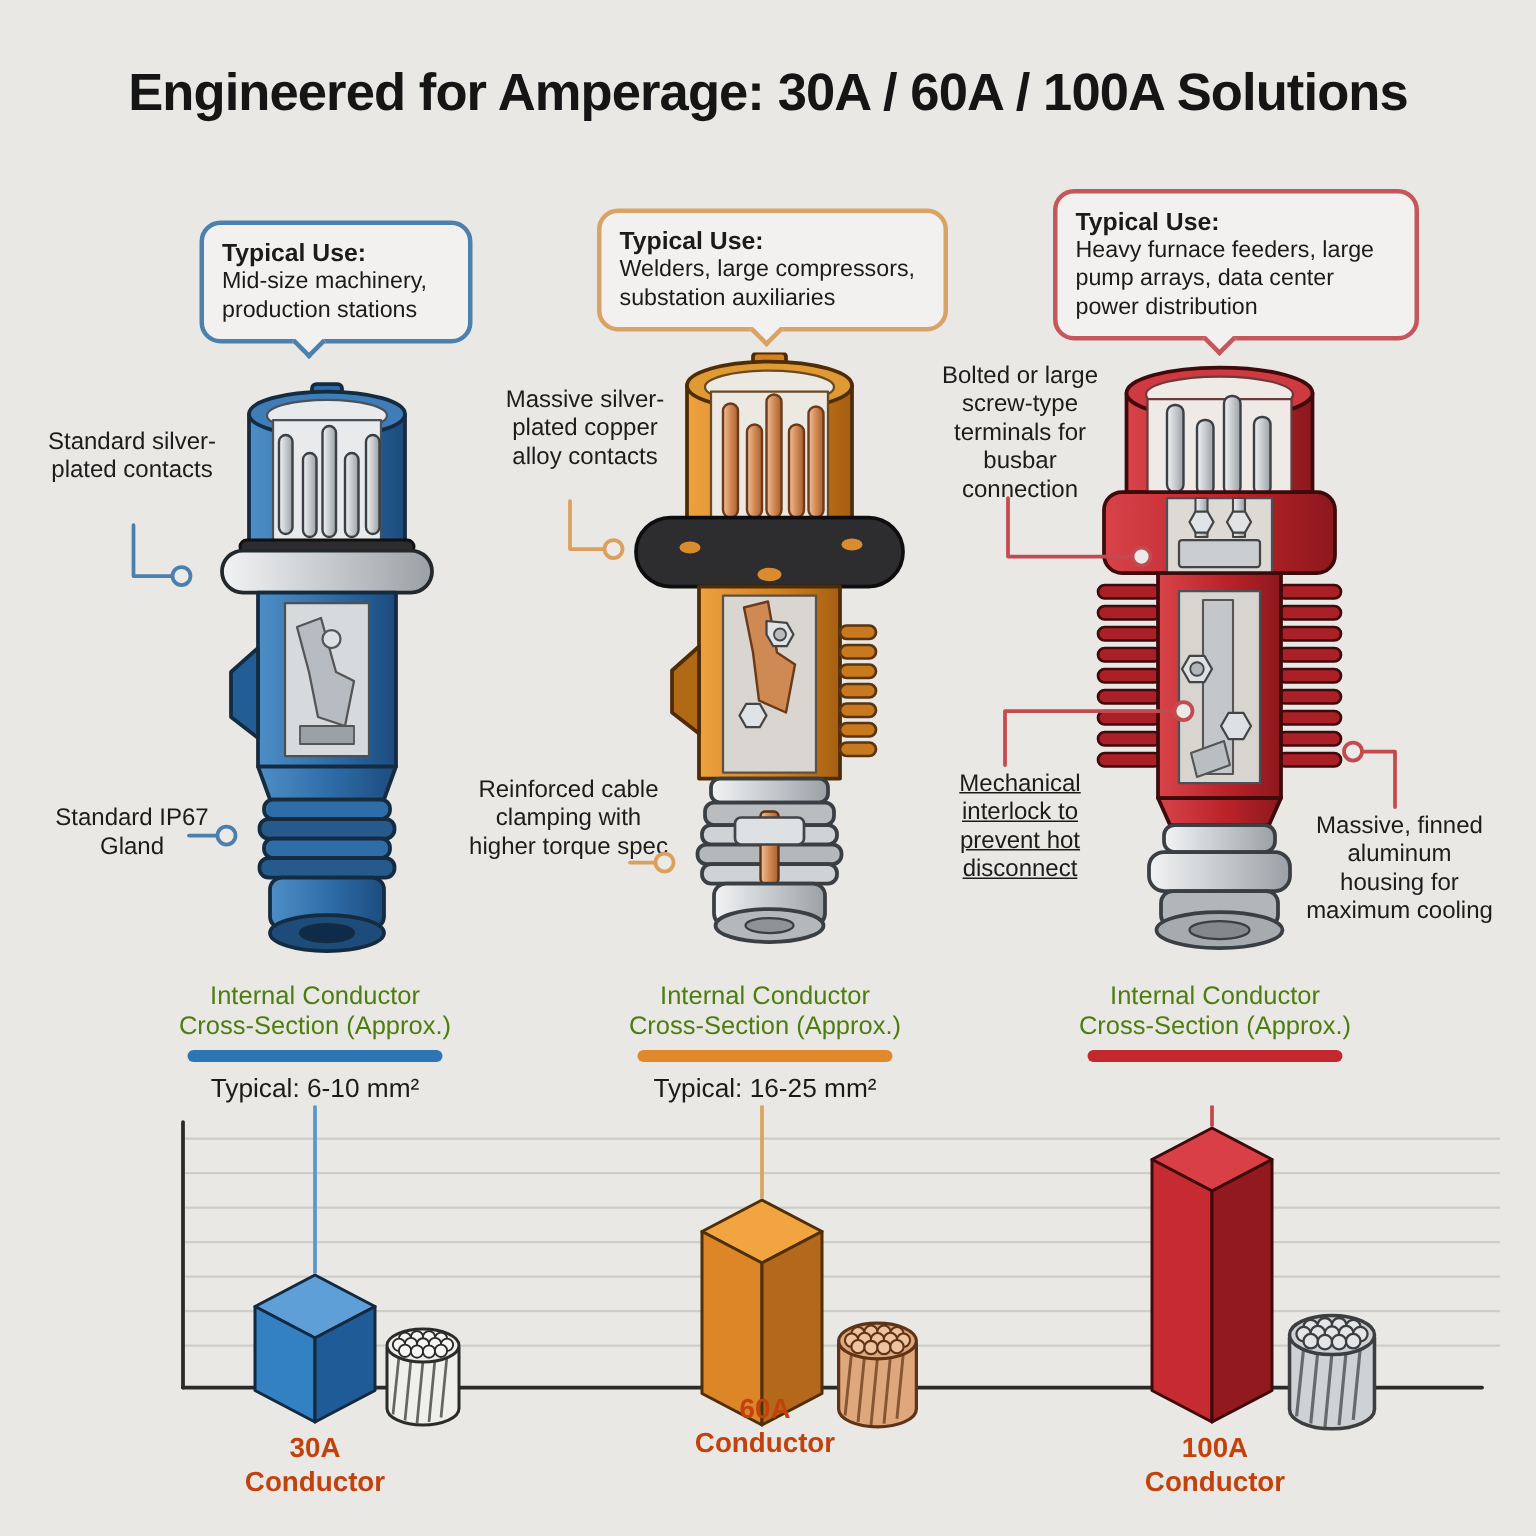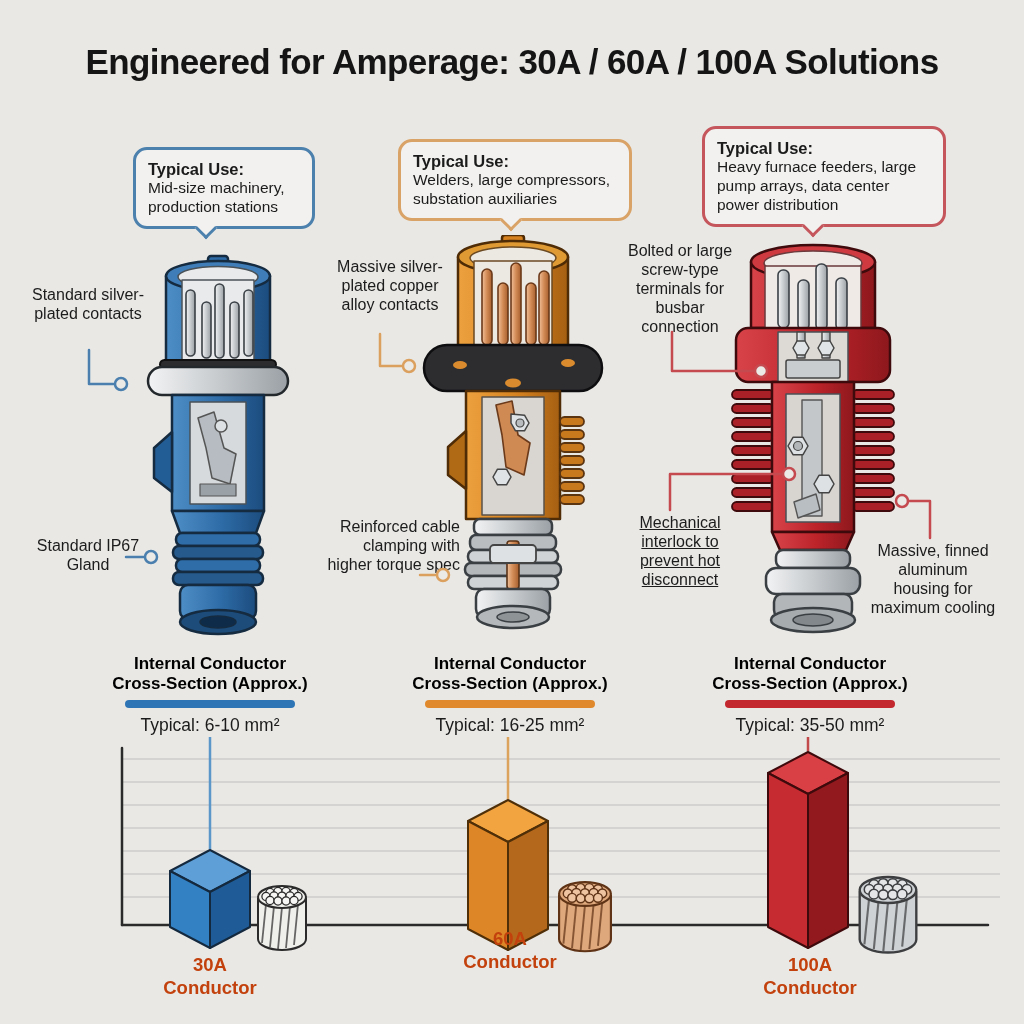--- a/index.html
+++ b/index.html
@@ -10,21 +10,21 @@
   .callout{background:#f2f1ef;border:3px solid;border-radius:14px;padding:9px 12px;line-height:1.22}
   .callout .h{font-weight:bold;font-size:16.5px}
   .callout .b{font-size:15.5px}
   .tail{position:absolute;bottom:-10px;width:16px;height:16px;background:#f2f1ef;transform:rotate(45deg);
         border-right:3px solid;border-bottom:3px solid;border-color:inherit}
   .callout-blue{border-color:#4c80ad}
   .callout-orange{border-color:#d9a266}
   .callout-red{border-color:#c4565c}
   .note{font-size:16px;line-height:1.18;text-align:center;color:#1c1c1c}
   .xsec{width:220px;text-align:center}
-  .xsec .h{font-weight:bold;font-size:17px;line-height:1.18;color:#000000}
+  .xsec .h{font-weight:normal;font-size:17px;line-height:1.18;color:#4d7c0f}
   .xsec .bar{height:8px;width:170px;margin:6px auto 7px;border-radius:4px}
   .xsec .typ{font-size:17.5px}
   .cond{width:160px;text-align:center;font-weight:bold;font-size:18.5px;line-height:1.25;color:#c2410c}
   svg{display:block}
 </style>
 </head>
 <body>
 
 <div class="abs title">Engineered for Amperage: 30A / 60A / 100A Solutions</div>
 
@@ -43,21 +43,21 @@
 <div class="abs callout callout-red" style="left:702px;top:126px;width:244px;">
   <div class="h">Typical Use:</div>
   <div class="b">Heavy furnace feeders, large pump arrays, data center power distribution</div>
   <div class="tail" style="left:100px;"></div>
 </div>
 
 <div class="abs note" style="left:28px;top:286px;width:120px;">Standard silver-plated contacts</div>
 <div class="abs note" style="left:28px;top:537px;width:120px;">Standard IP67 Gland</div>
 
 <div class="abs note" style="left:328px;top:258px;width:124px;">Massive silver-plated copper alloy contacts</div>
-<div class="abs note" style="left:320px;top:518px;width:140px;text-align:right;">Reinforced cable clamping with higher torque spec</div>
+<div class="abs note" style="left:309px;top:518px;width:140px;">Reinforced cable clamping with higher torque spec</div>
 
 <div class="abs note" style="left:616px;top:242px;width:128px;">Bolted or large screw-type terminals for busbar connection</div>
 <div class="abs note" style="left:616px;top:514px;width:128px;text-decoration:underline;">Mechanical interlock to prevent hot disconnect</div>
 <div class="abs note" style="left:870px;top:542px;width:126px;">Massive, finned aluminum housing for maximum cooling</div>
 
 <svg class="abs" style="left:118px;top:250px;" width="200" height="392" viewBox="0 0 200 392">
   <defs>
     <linearGradient id="gB" x1="0" y1="0" x2="1" y2="0">
         <stop offset="0" stop-color="#4e8ec6"></stop>
         <stop offset=".55" stop-color="#2d6ba6"></stop>
@@ -360,21 +360,20 @@
   <div class="bar" style="background: rgb(224, 137, 44);"></div>
   <div class="typ">Typical: 16-25 mm²</div>
 </div>
 
 <div class="abs xsec" style="left:700px;top:654px;">
   <div class="h">
     <div>Internal Conductor</div>
     <div>Cross-Section (Approx.)</div>
   </div>
   <div class="bar" style="background: rgb(194, 40, 46);"></div>
-  <div class="typ">Typical: 35-50 mm²</div>
 </div>
 
 <div class="abs cond" style="left:130px;top:953px;">
   <div>30A</div>
   <div>Conductor</div>
 </div>
 <div class="abs cond" style="left:430px;top:927px;">
   <div>60A</div>
   <div>Conductor</div>
 </div>

